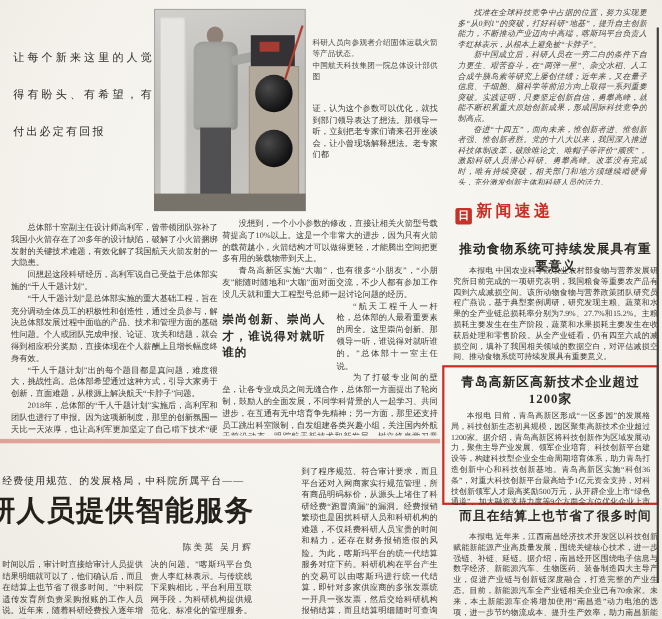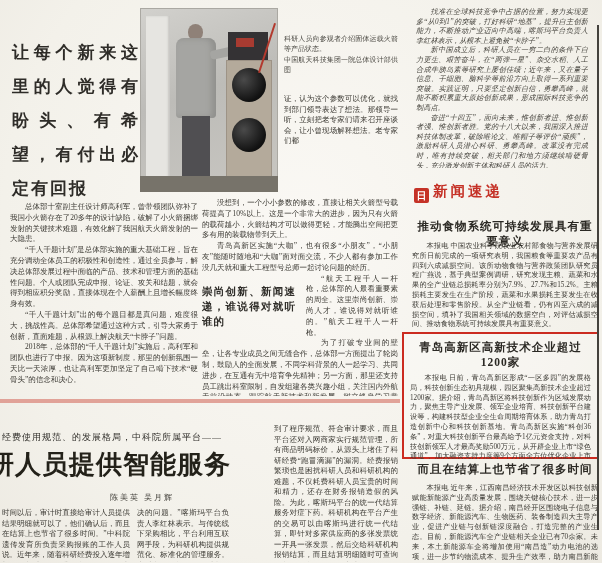--- a/index.html
+++ b/index.html
@@ -11,21 +11,21 @@
   .page{
     position:relative;width:602px;height:563px;
     background:#f6f4ef;
     background-image:radial-gradient(ellipse at 50% 40%, #faf8f4 0%, #f3f1ea 70%, #edeae2 100%);
     color:#3b3933;
   }
   .abs{position:absolute;}
   
   .pull-quote{
     left:12px;top:36px;width:128px;
-    font-size:17px;font-weight:bold;line-height:34px;letter-spacing:2px;
+    font-size:10px;font-weight:normal;line-height:34px;letter-spacing:2px;
     color:#2e2c28;text-align:justify;
   }
   .photo{
     left:140px;top:8px;width:138px;height:184px;
     background:linear-gradient(160deg,#d2d1cd 0%,#bdbcb8 45%,#c8c6c1 100%);
     box-shadow:inset 0 0 0 1px #aaa8a2;overflow:hidden;
   }
   .photo .door{position:absolute;left:6px;top:8px;width:24px;height:170px;background:#e6e5e1;box-shadow:inset -2px 0 2px #c9c8c4;}
   .photo .head{position:absolute;left:48px;top:16px;width:15px;height:16px;border-radius:50% 50% 45% 45%;background:#8f8178;}
   .photo .torso{position:absolute;left:36px;top:30px;width:40px;height:80px;border-radius:8px 8px 4px 4px;background:#a5a5a2;box-shadow:inset -4px 0 6px #8f8f8c;}
@@ -66,21 +66,21 @@
   
   .kicker{
     left:2px;top:431px;width:250px;
     font-size:9px;letter-spacing:1px;color:#2f2d29;white-space:nowrap;overflow:hidden;
   }
   .big-headline{
     left:-12px;top:447px;width:260px;
     font-size:26px;font-weight:bold;letter-spacing:1px;color:#232119;white-space:nowrap;
   }
   .bylines{
-    left:110px;top:492px;width:120px;text-align:left;
+    left:110px;top:492px;width:120px;text-align:right;
     font-size:8px;letter-spacing:2px;color:#45433d;
   }
   .bcolA{left:2px;top:508px;width:128px;height:54px;overflow:hidden;font-size:7.5px;line-height:10.5px;text-align:justify;}
   .bcolB{left:137px;top:508px;width:92px;height:54px;overflow:hidden;font-size:7.5px;line-height:10.5px;text-align:justify;}
   .bcolC{left:274px;top:424px;width:124px;height:138px;overflow:hidden;font-size:7.5px;line-height:10.5px;text-align:justify;}
   
   .commentary{
     left:416px;top:8px;width:172px;height:160px;overflow:hidden;
     font-size:7.2px;line-height:9.6px;text-align:justify;color:#46443e;
     font-style:italic;
@@ -136,30 +136,31 @@
     <span>科研人员向参观者介绍固体运载火箭等产品状态。</span>
     <span class="credit">中国航天科技集团一院总体设计部供图</span>
   </div>
 
   <div class="abs side-col bodytext">
     <p class="noindent">证，认为这个参数可以优化，就找到部门领导表达了想法。那领导一听，立刻把老专家们请来召开座谈会，让小曾现场解释想法。老专家们都</p>
   </div>
 
   <div class="abs col1 bodytext">
     <p>总体部十室副主任设计师高利军，曾带领团队弥补了我国小火箭存在了20多年的设计缺陷，破解了小火箭捆绑发射的关键技术难题，有效化解了我国航天火箭发射的一大隐患。</p>
+    <p>回想起这段科研经历，高利军说自己受益于总体部实施的“千人千题计划”。</p>
     <p>“千人千题计划”是总体部实施的重大基础工程，旨在充分调动全体员工的积极性和创造性，通过全员参与，解决总体部发展过程中面临的产品、技术和管理方面的基础性问题。个人或团队完成申报、论证、攻关和结题，就会得到相应积分奖励，直接体现在个人薪酬上且增长幅度终身有效。</p>
     <p>“千人千题计划”出的每个题目都是真问题，难度很大，挑战性高。总体部希望通过这种方式，引导大家勇于创新，直面难题，从根源上解决航天“卡脖子”问题。</p>
     <p>2018年，总体部的“千人千题计划”实施后，高利军和团队也进行了申报。因为这项新制度，那里的创新氛围一天比一天浓厚，也让高利军更加坚定了自己啃下技术“硬骨头”的信念和决心。</p>
   </div>
 
   <div class="abs col2 bodytext">
     <p>没想到，一个小小参数的修改，直接让相关火箭型号载荷提高了10%以上。这是一个非常大的进步，因为只有火箭的载荷越小，火箭结构才可以做得更轻，才能腾出空间把更多有用的装载物带到天上。</p>
     <p>青岛高新区实施“大咖”，也有很多“小朋友”，“小朋友”能随时随地和“大咖”面对面交流，不少人都有参加工作没几天就和重大工程型号总师一起讨论问题的经历。</p>
-    <div class="inner-head">崇尚创新、新闻速递，谁说得对就听谁的</div>
-    <p>“航天工程千人一杆枪，总体部的人最看重要素的周全。这里崇尚创新、崇尚人才，谁说得对就听谁的。”航天工程千人一杆枪。</p>
+    <div class="inner-head">崇尚创新、崇尚人才，谁说得对就听谁的</div>
+    <p>“航天工程千人一杆枪，总体部的人最看重要素的周全。这里崇尚创新、那领导一听，谁说得对就听谁的。”总体部十一室主任说。</p>
     <p>为了打破专业间的壁垒，让各专业成员之间无缝合作，总体部一方面提出了轮岗制，鼓励人的全面发展，不同学科背景的人一起学习、共同进步，在互通有无中培育争先精神；另一方面，那里还支持员工跳出科室限制，自发组建各类兴趣小组，关注国内外航天前沿动态，跟踪航天新技术和新发展，树立终身学习意识，随时随地“充电”。</p>
 
   </div>
 
   <div class="abs pink-rule"></div>
 
   <div class="abs kicker">经费使用规范、的发展格局，中科院所属平台——</div>
   <div class="abs big-headline">研人员提供智能服务</div>
   <div class="abs bylines">陈美英  吴月辉</div>
   <div class="abs bcolA bodytext">

